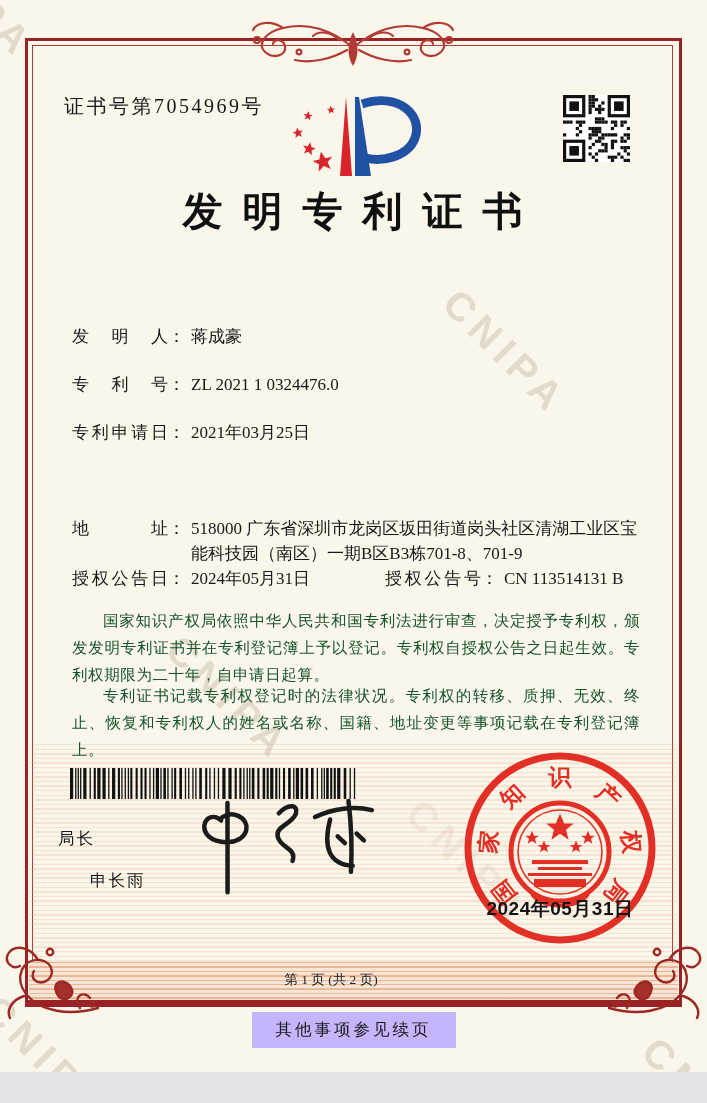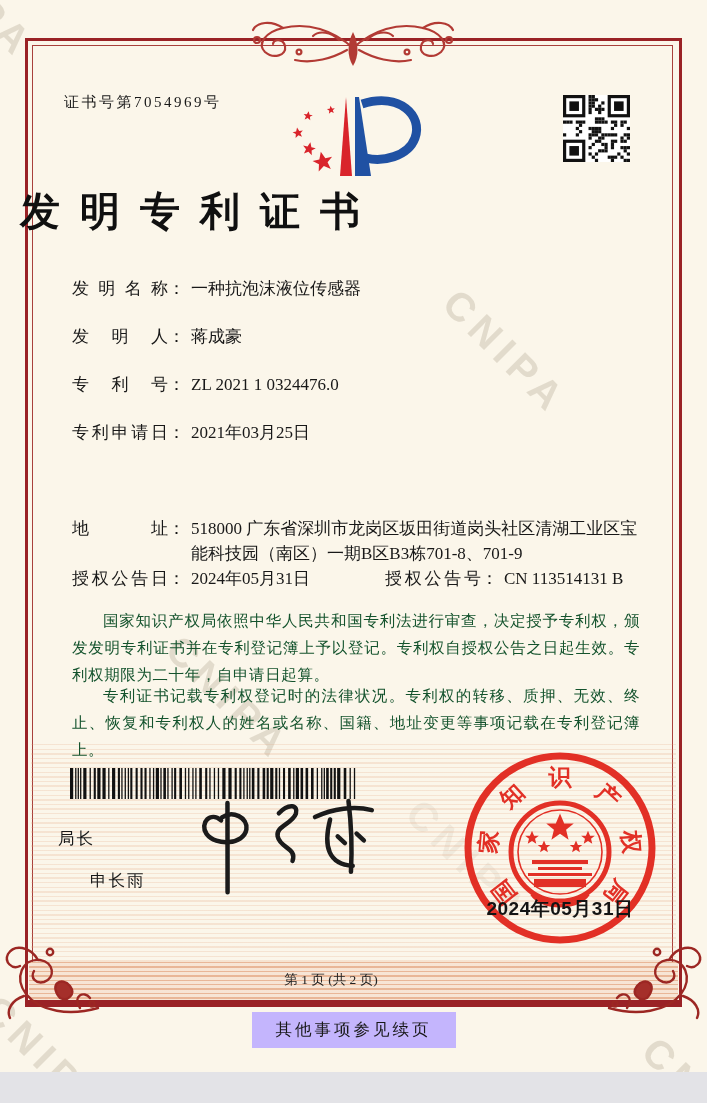--- a/index.html
+++ b/index.html
@@ -17,22 +17,22 @@
   
   .frame-outer{position:absolute;left:25px;top:38px;width:651px;height:963px;border:3px solid #9a2226;}
   .frame-inner{position:absolute;left:32px;top:45px;width:639px;height:949px;border:1px solid #a8403c;}
   .bottom-line{position:absolute;left:25px;top:1000px;width:657px;height:5px;background:#9a2226;}
   
   .stripes-mid{position:absolute;left:31px;top:744px;width:645px;height:218px;
     background:repeating-linear-gradient(180deg, rgba(226,160,122,.22) 0 1.4px, rgba(226,160,122,0) 1.4px 4.6px);}
   .stripes-band{position:absolute;left:29px;top:962px;width:649px;height:39px;background:#f6e2d1;
     background-image:repeating-linear-gradient(180deg, rgba(222,146,104,.55) 0 1.3px, rgba(252,244,236,.15) 1.3px 4.4px);}
   
-  .cert-no{position:absolute;left:64px;top:93px;font-size:15px;letter-spacing:2.5px;}
-  .title{position:absolute;left:0;top:184px;width:705px;text-align:left;
+  .cert-no{position:absolute;left:64px;top:93px;font-size:20px;letter-spacing:2.5px;}
+  .title{position:absolute;left:0;top:184px;width:705px;text-align:center;
          font-size:40px;font-weight:700;letter-spacing:20px;text-indent:20px;color:#101010;}
   
   .frow{position:absolute;left:72px;font-size:17px;line-height:25px;white-space:nowrap;}
   .flabel{display:inline-block;width:96px;text-align:justify;text-align-last:justify;vertical-align:top;}
   .fcolon{vertical-align:top;}
   .fvalue{margin-left:6px;vertical-align:top;}
   .fvalue.wrap{display:inline-block;white-space:normal;width:462px;line-height:25px;}
   
   .para{position:absolute;left:72px;width:568px;font-size:15.5px;line-height:27px;
         text-indent:2em;letter-spacing:.6px;color:#14532d;text-align:justify;}
@@ -243,23 +243,20 @@
       <rect x="44.66666666666667" y="0" width="22.333333333333336" height="22.333333333333336" fill="#111"></rect>
       <rect x="47.85714285714286" y="3.1904761904761907" width="15.952380952380953" height="15.952380952380953" fill="#fff"></rect>
       <rect x="51.04761904761905" y="6.380952380952381" width="9.571428571428573" height="9.571428571428573" fill="#111"></rect>
       <rect x="0" y="44.66666666666667" width="22.333333333333336" height="22.333333333333336" fill="#111"></rect>
       <rect x="3.1904761904761907" y="47.85714285714286" width="15.952380952380953" height="15.952380952380953" fill="#fff"></rect>
       <rect x="6.380952380952381" y="51.04761904761905" width="9.571428571428573" height="9.571428571428573" fill="#111"></rect>
     </svg>
 
   <div class="title">发明专利证书</div>
 
-  <div class="frow" style="top:276px;">
-    <span class="flabel">发明名称</span><span class="fcolon">：</span><span class="fvalue">一种抗泡沫液位传感器</span>
-  </div>
   <div class="frow" style="top:324px;">
     <span class="flabel">发明人</span><span class="fcolon">：</span><span class="fvalue">蒋成豪</span>
   </div>
   <div class="frow" style="top:372px;">
     <span class="flabel">专利号</span><span class="fcolon">：</span><span class="fvalue">ZL 2021 1 0324476.0</span>
   </div>
   <div class="frow" style="top:420px;">
     <span class="flabel">专利申请日</span><span class="fcolon">：</span><span class="fvalue">2021年03月25日</span>
   </div>
   <div class="frow" style="top:516px;">

